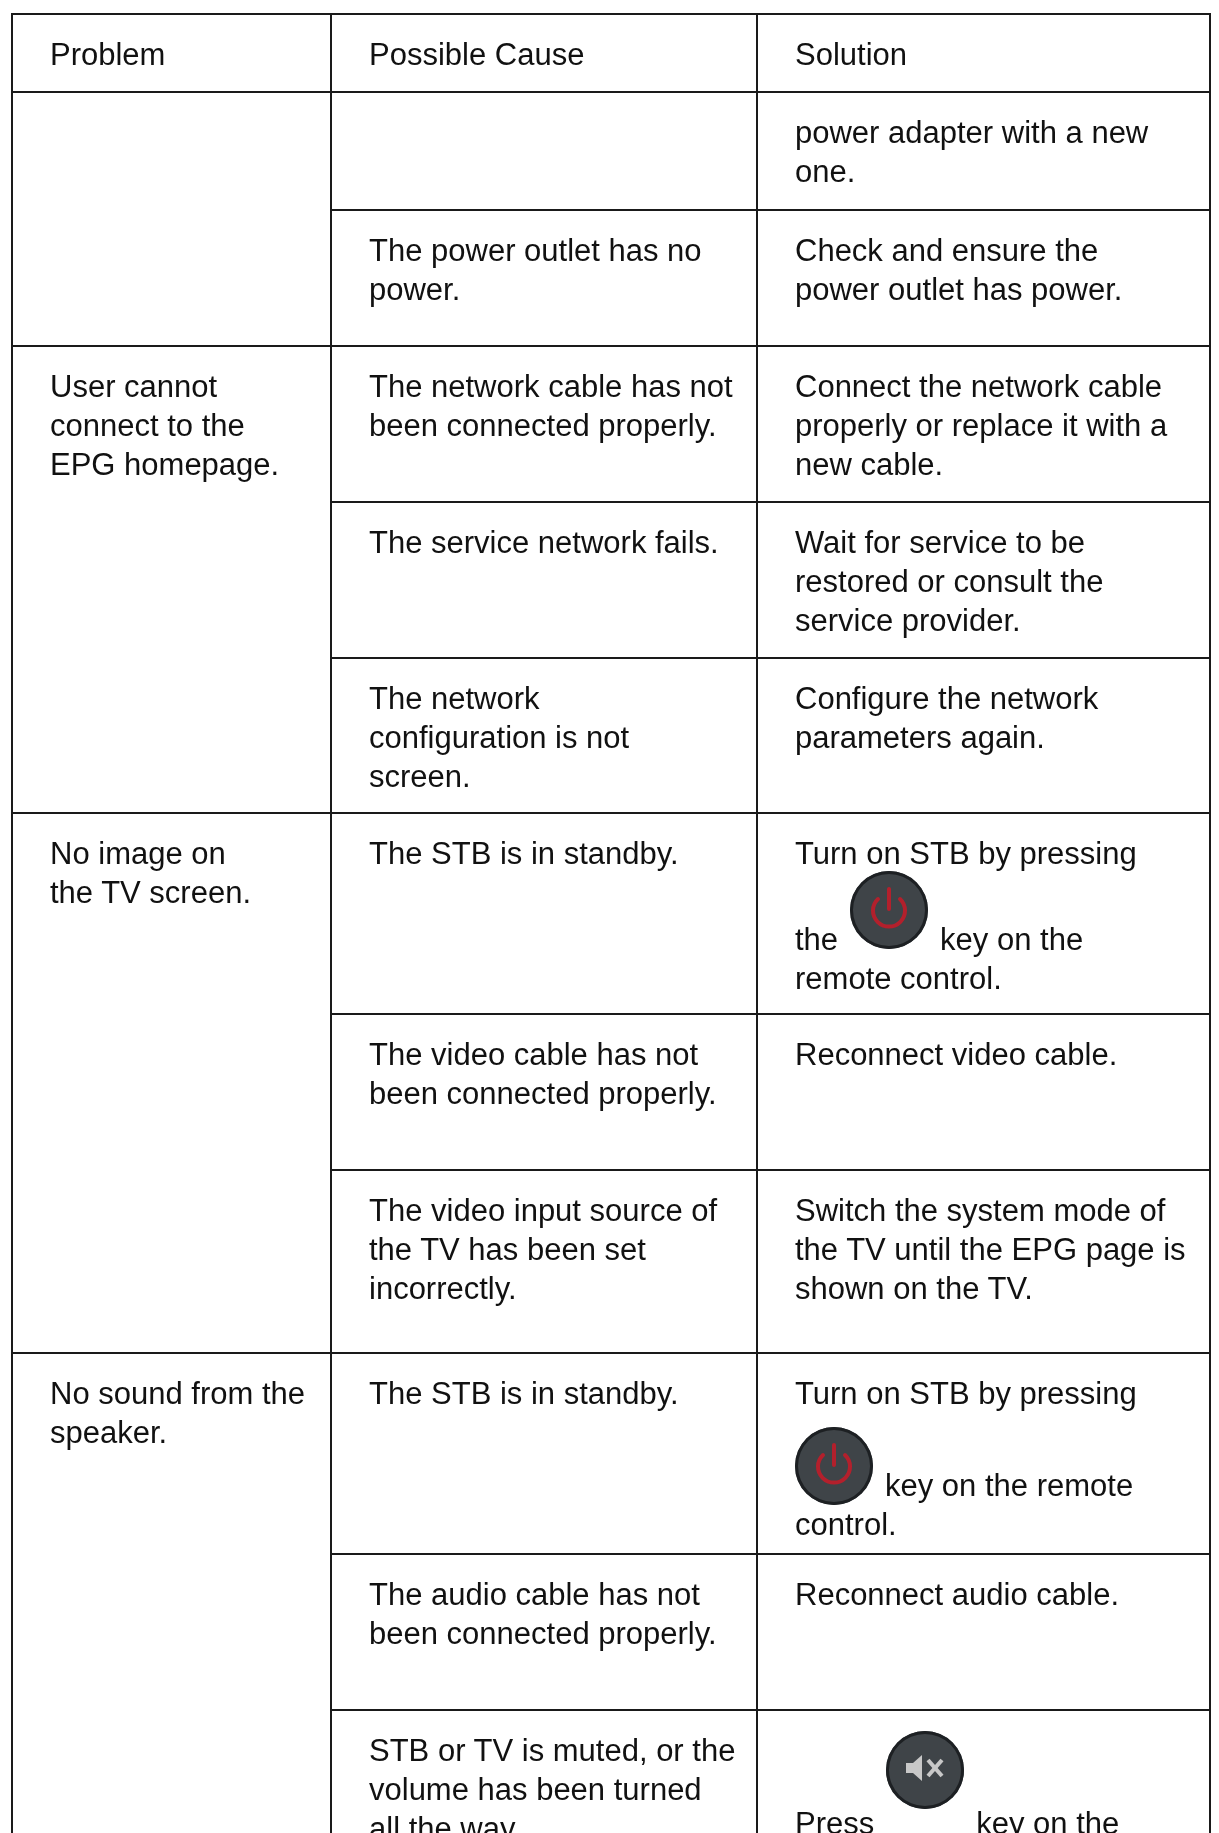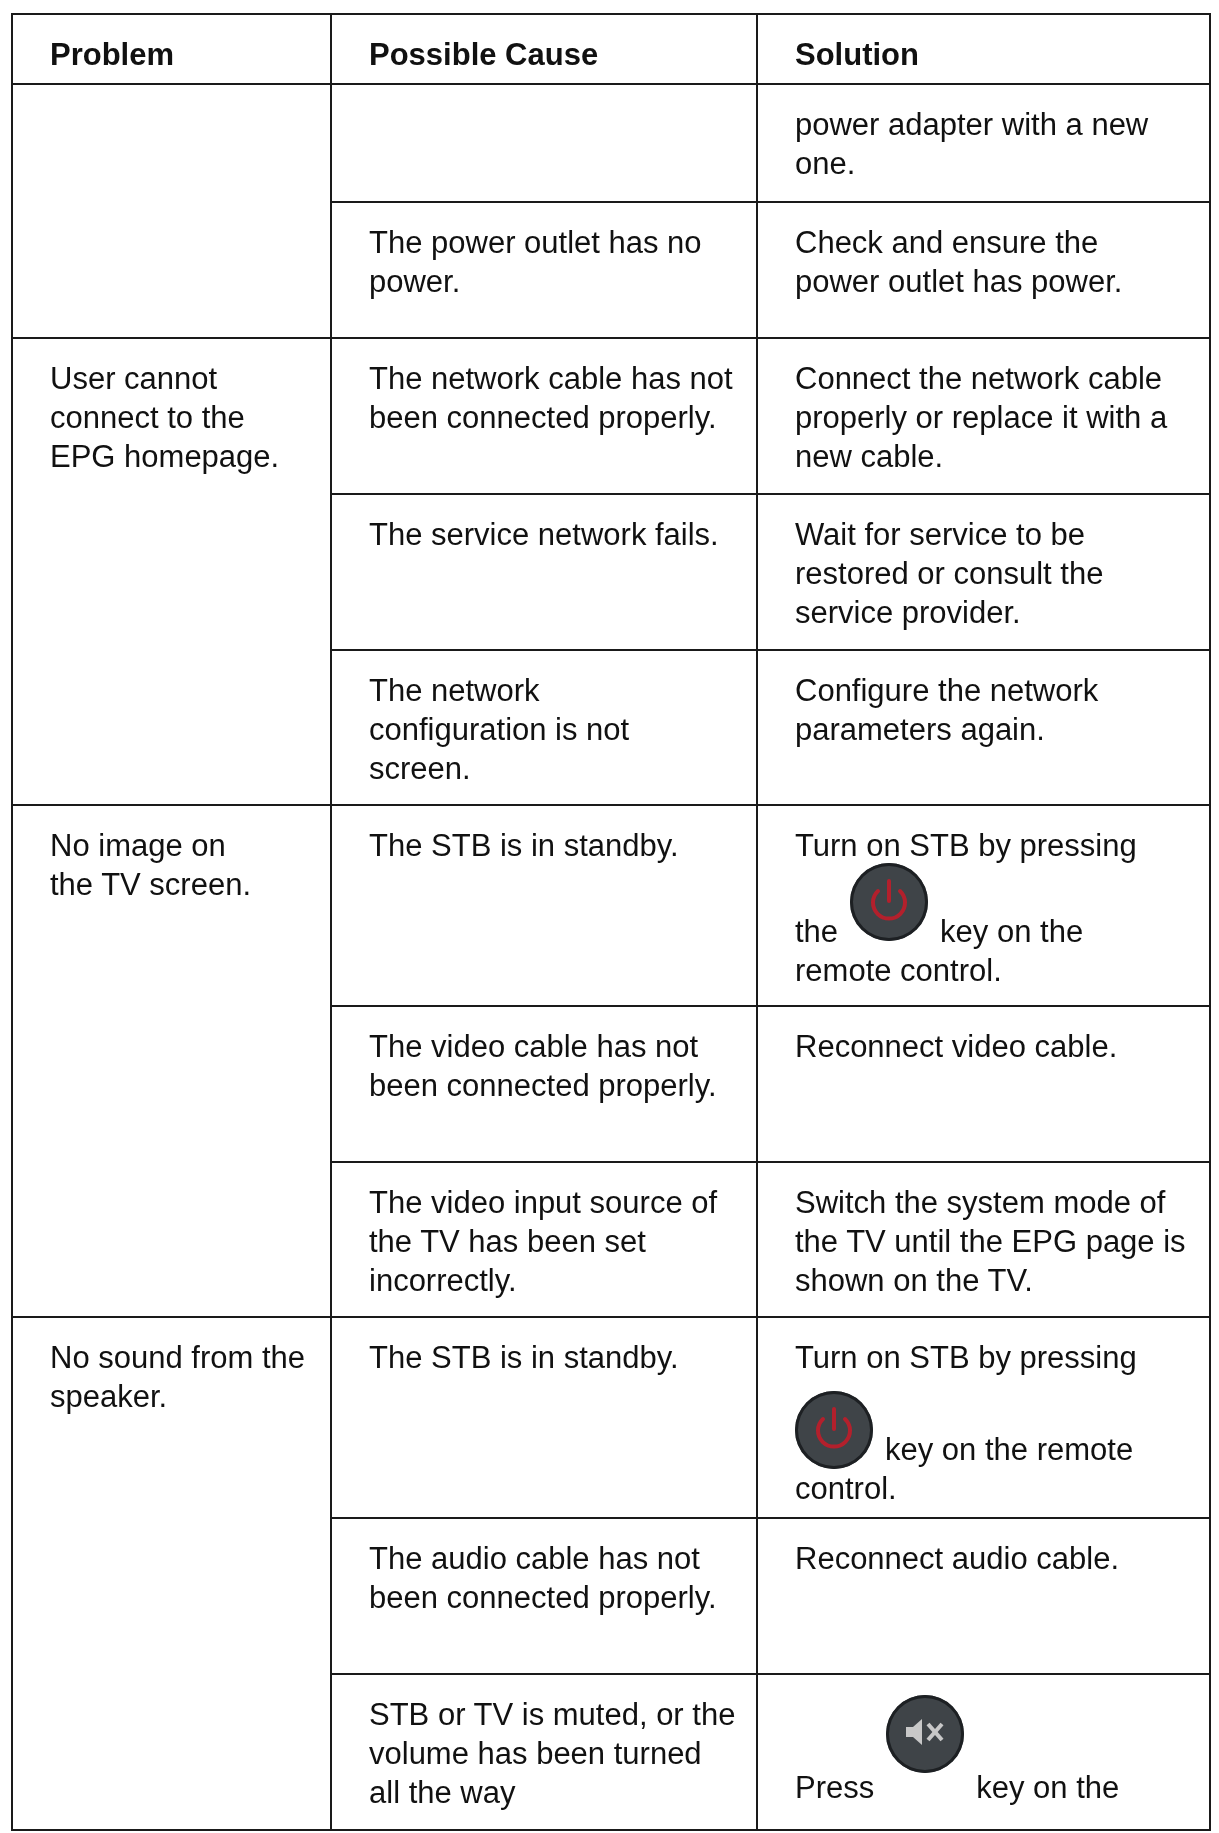--- a/index.html
+++ b/index.html
@@ -10,21 +10,21 @@
     width: 1198px; border-collapse: collapse; table-layout: fixed;
   }
   table.trouble col.c1 { width: 319px; }
   table.trouble col.c2 { width: 426px; }
   table.trouble col.c3 { width: 453px; }
   table.trouble th, table.trouble td {
     border: 2px solid #1a1a1a; vertical-align: top; text-align: left;
     padding: 20px 20px 0 37px; font-size: 31px; line-height: 39px;
     box-sizing: border-box;
   }
-  table.trouble th { font-weight: bold; height: 70px; }
+  table.trouble th { font-weight: normal; height: 78px; }
   table.trouble td.sol { padding-left: 37px; }
   .r-a { height: 118px; margin-top: 39px; }
   .r-c { height: 156px; }
   .r-d { height: 201px; }
   .r-e { height: 155px; }
   .r-f { height: 156px; }
   .key {
     display: inline-block; width: 78px; height: 78px; border-radius: 50%;
     background: #3f4448; box-shadow: inset 0 0 0 3px #1d2023;
     vertical-align: bottom; position: relative; margin: 0 12px;
@@ -82,21 +82,21 @@
               <path d="M28 28 A16 16 0 1 0 50 28" fill="none" stroke="#b3202c" stroke-width="4" stroke-linecap="round"></path>
               <line x1="39" y1="18" x2="39" y2="38" stroke="#b3202c" stroke-width="4" stroke-linecap="round"></line>
             </svg></span><span>key on the</span><br>
         <span>remote control.</span>
       </td>
     </tr>
     <tr class="r-f">
       <td>The video cable has not been connected properly.</td>
       <td class="sol">Reconnect video cable.</td>
     </tr>
-    <tr class="r-f" style="height:155px">
+    <tr class="r-f" style="height:183px">
       <td>The video input source of the TV has been set incorrectly.</td>
       <td class="sol">Switch the system mode of the TV until the EPG page is shown on the TV.</td>
     </tr>
 
     <tr class="r-d">
       <td rowspan="3" style="padding-right:24px">No sound from the speaker.</td>
       <td>The STB is in standby.</td>
       <td class="sol">
         <span>Turn on STB by pressing</span><br>
         <span class="key" style="margin-left:0;position:relative;top:14px"><svg width="78" height="78" viewBox="0 0 78 78">

